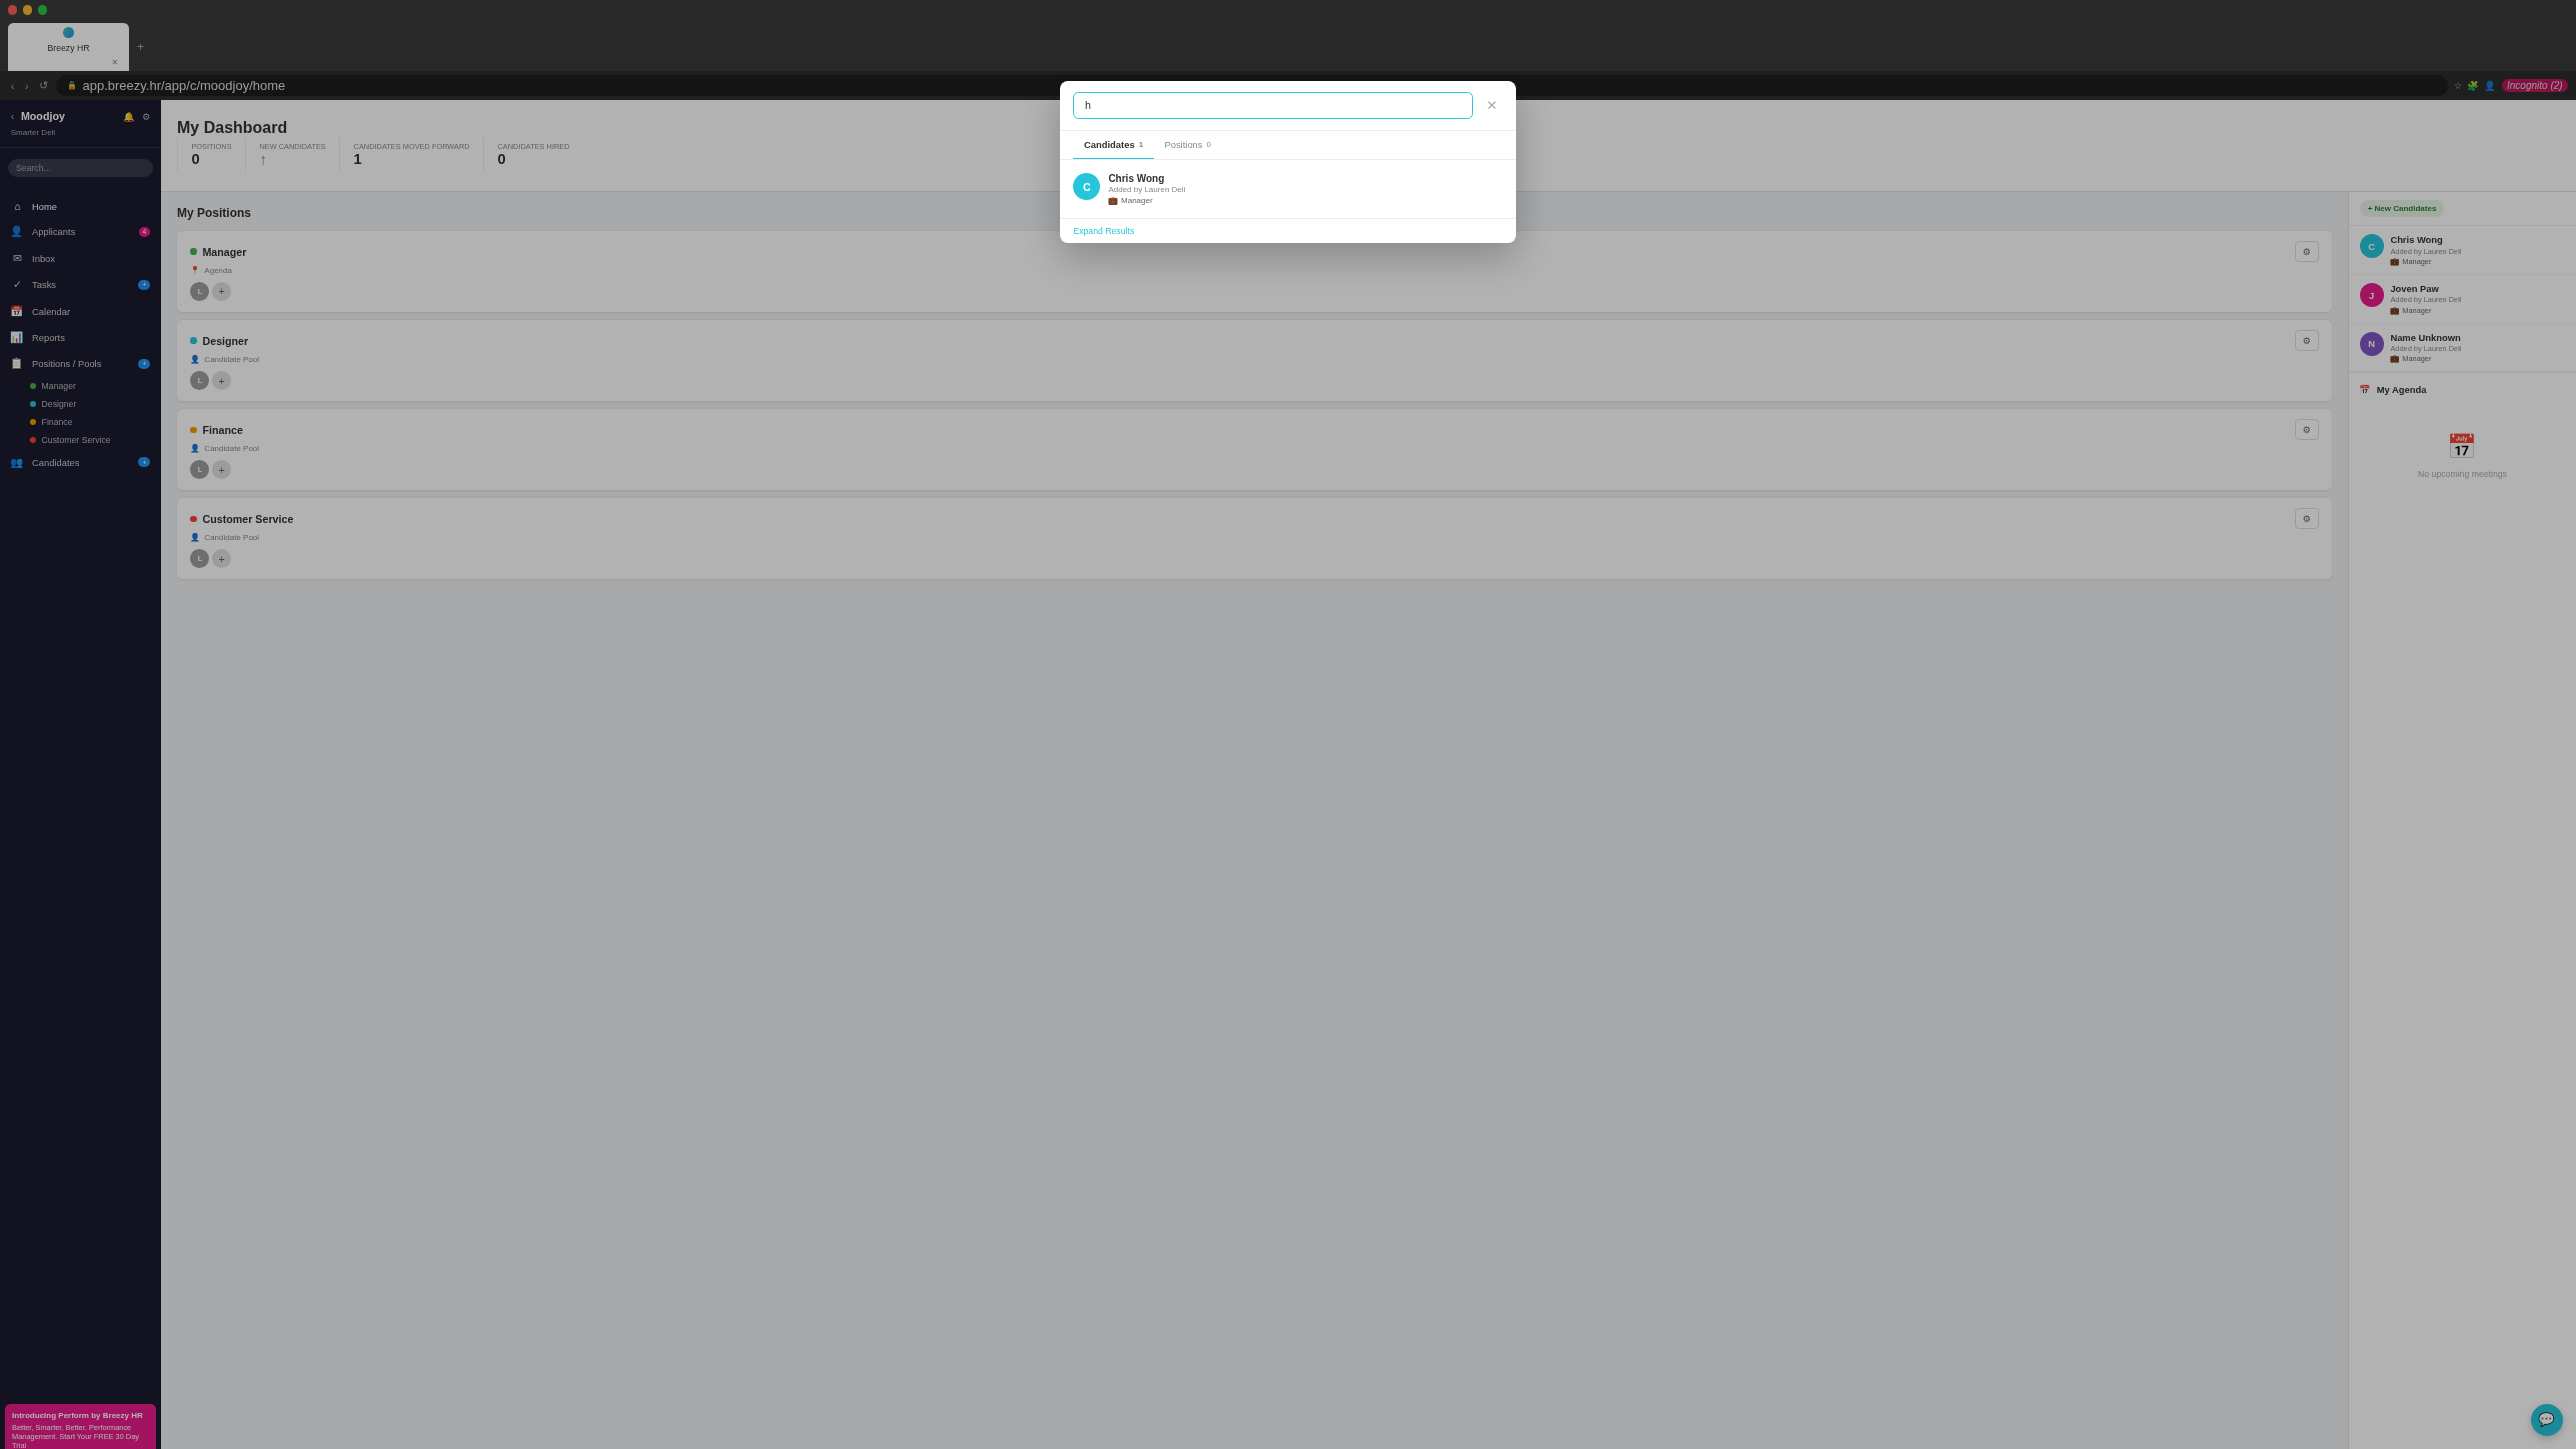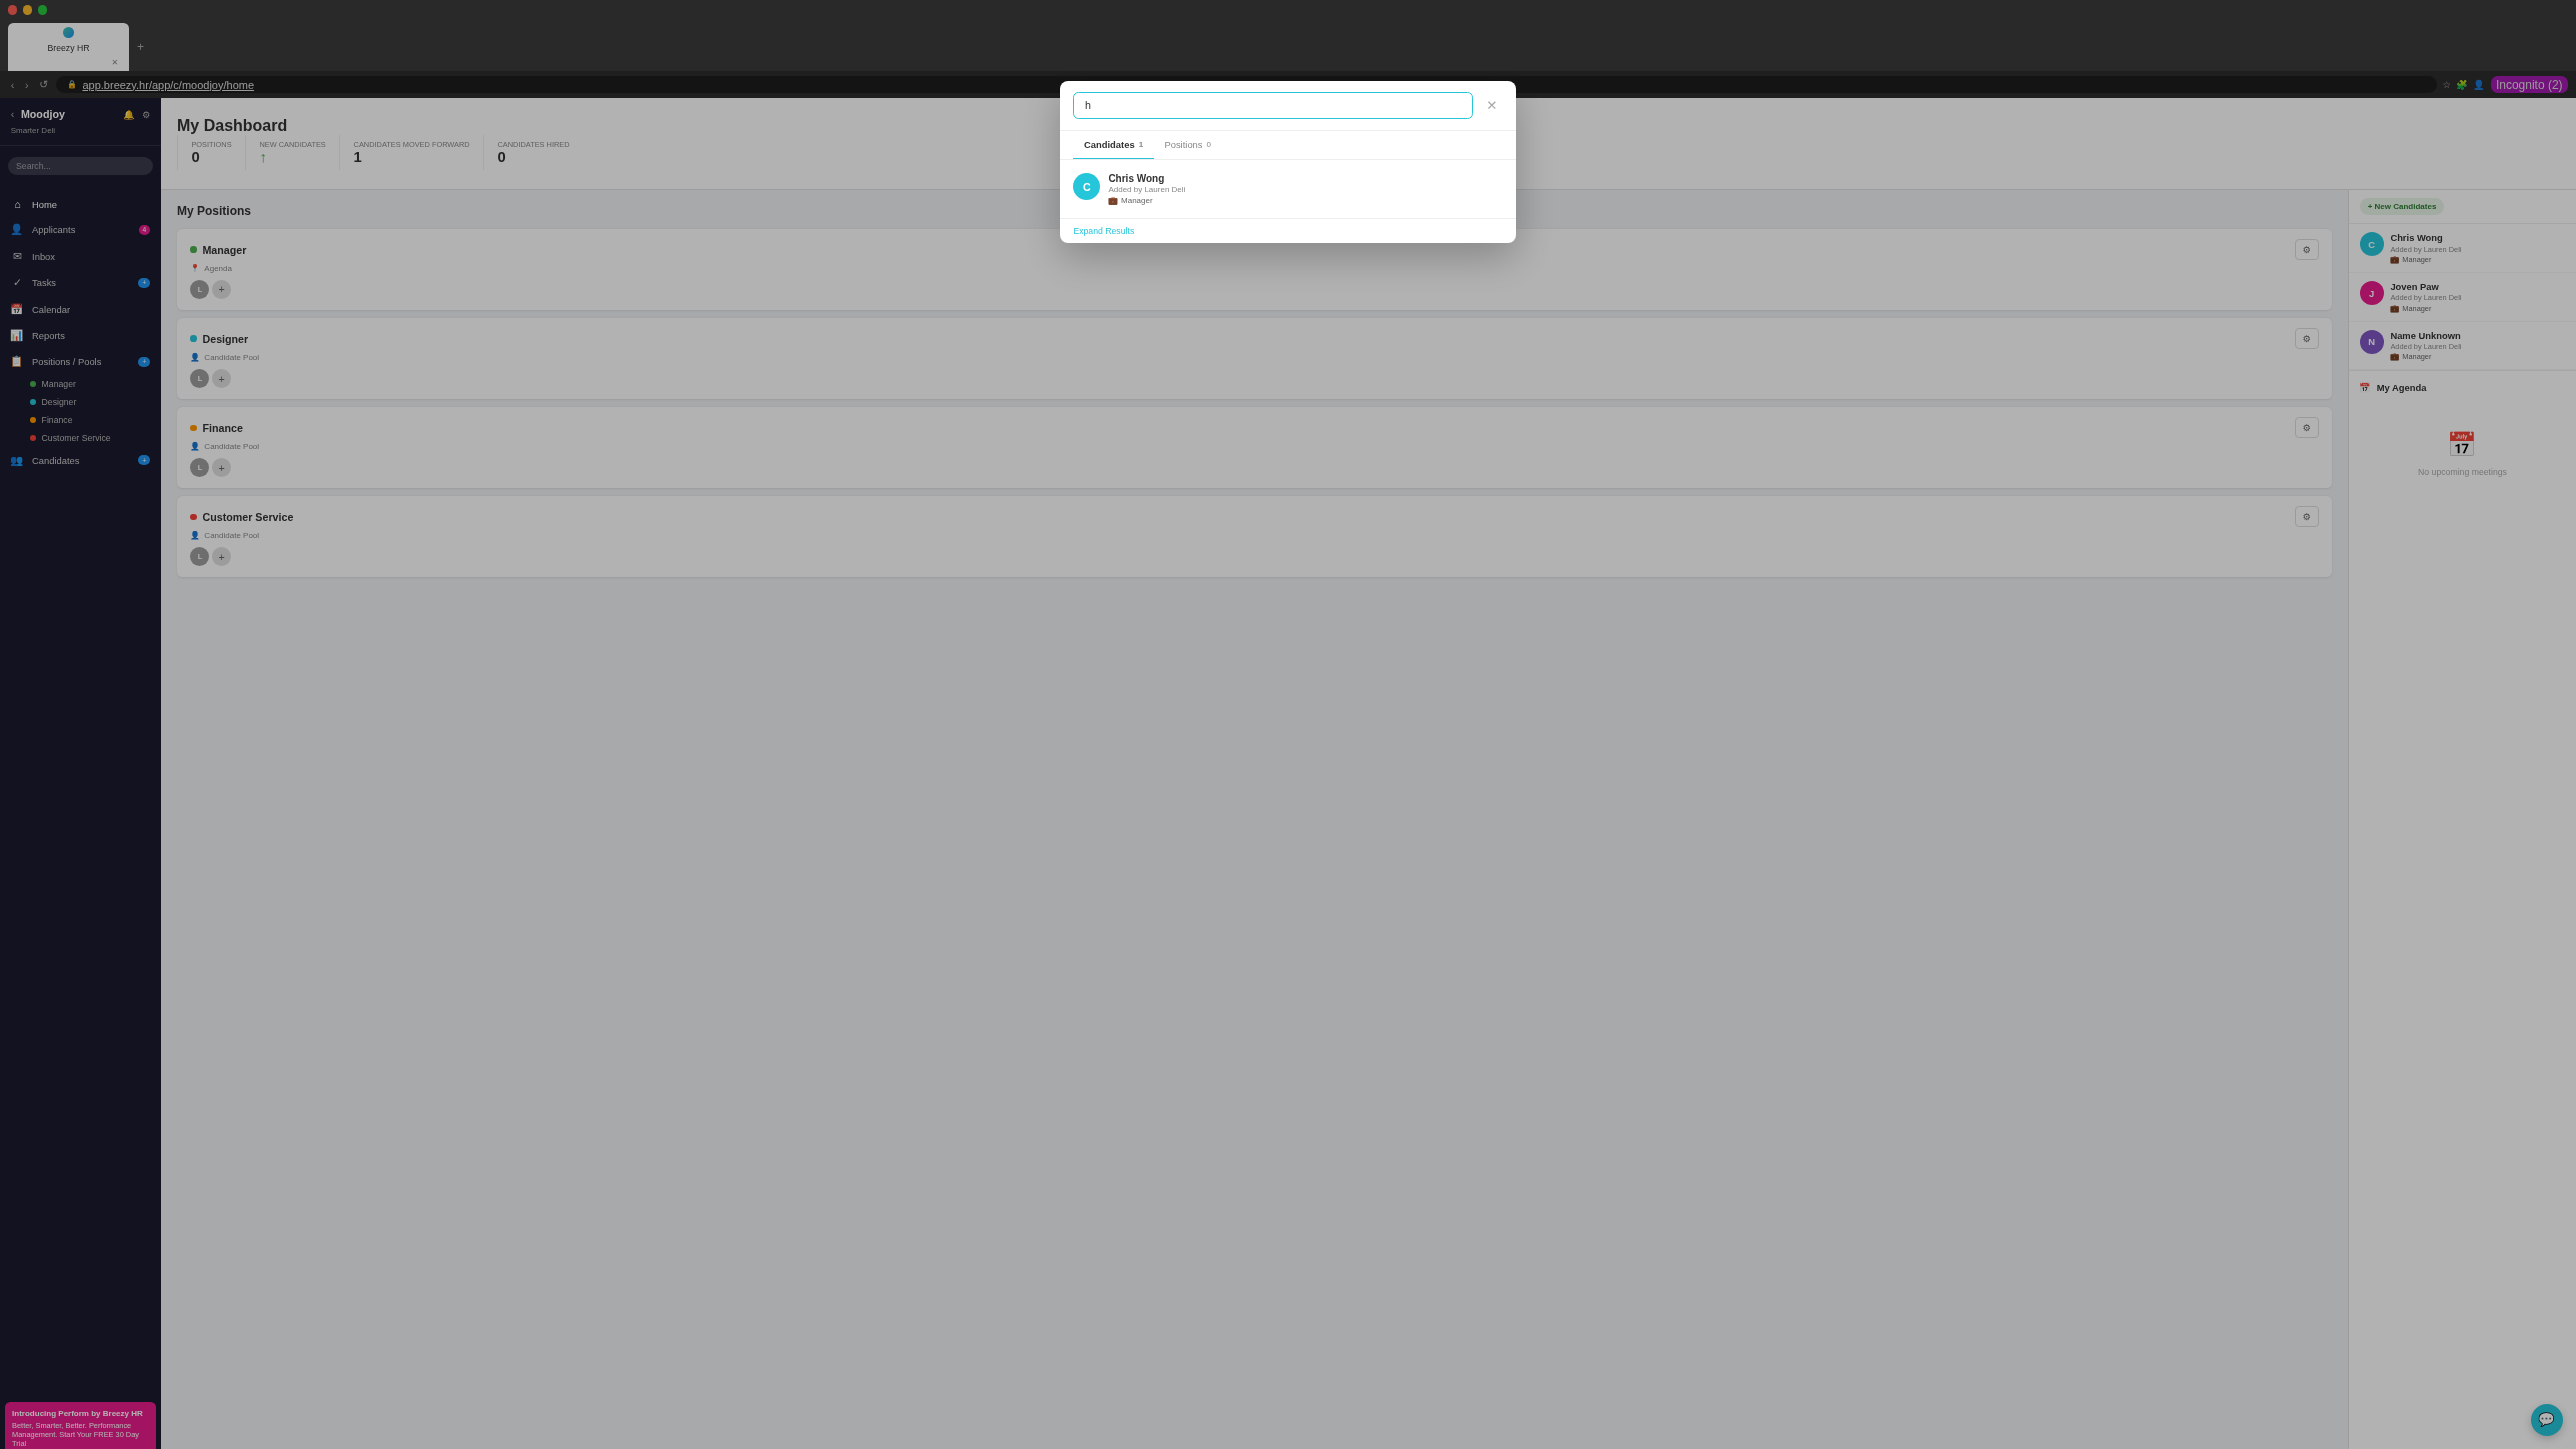--- a/index.html
+++ b/index.html
@@ -14,23 +14,23 @@
     .btn-max { background: #28c840; }
     .tab-bar { display: flex; align-items: center; padding: 2.7px 8px 0; background: #3c3c3c; gap: 2.7px; }
     .tab { display: flex; align-items: center; gap: 5.4px; padding: 4px 10.7px; background: #1e1e1e; border-radius: 5.4px 5.4px 0 0; color: #fff; font-size: 8.7px; min-width: 121px; flex-direction: column; }
     .tab.active { background: #fff; color: #333; }
     .tab-favicon { width: 10.7px; height: 10.7px; border-radius: 50%; background: linear-gradient(135deg, #40c4aa, #2196f3); }
     .tab-close { margin-left: auto; color: #888; font-size: 8px; cursor: pointer; }
     .tab-new { background: none; border: none; color: #aaa; font-size: 12px; cursor: pointer; padding: 2.7px 5.4px; }
     .address-bar-row { display: flex; align-items: center; padding: 4px 8px; background: #2d2d2d; gap: 5.4px; }
     .nav-btn { background: none; border: none; color: #aaa; font-size: 10.7px; cursor: pointer; padding: 2.7px; }
     .address-bar { flex: 1; display: flex; align-items: center; background: #1e1e1e; border-radius: 13.4px; padding: 2.7px 10.7px; gap: 5.4px; }
-    .address-url { color: #ddd; font-size: 11px; flex: 1; text-decoration: underline; }
+    .address-url { color: #ddd; font-size: 13px; flex: 1; }
     .address-icons { display: flex; gap: 5.4px; color: #aaa; font-size: 9.4px; }
-    .incognito-badge { background: #a21caf; color: #ddd; font-size: 12px; padding: 1.3px 5.4px; border-radius: 6.7px; }
+    .incognito-badge { background: #be185d; color: #ddd; font-size: 10px; padding: 1.3px 5.4px; border-radius: 6.7px; font-style: italic; }
 
     
     .app { display: flex; height: calc(100vh - 67px); overflow: hidden; }
 
     
     .sidebar { width: 161px; background: #1a1a2e; color: #fff; display: flex; flex-direction: column; flex-shrink: 0; overflow-y: auto; }
     .sidebar-header { padding: 10.7px; border-bottom: 0.7px solid rgba(255,255,255,0.1); }
     .sidebar-brand { display: flex; align-items: center; gap: 6.7px; margin-bottom: 5.4px; }
     .sidebar-back { color: #aaa; font-size: 10.7px; cursor: pointer; }
     .sidebar-logo { font-size: 10.7px; font-weight: 700; color: #fff; }

